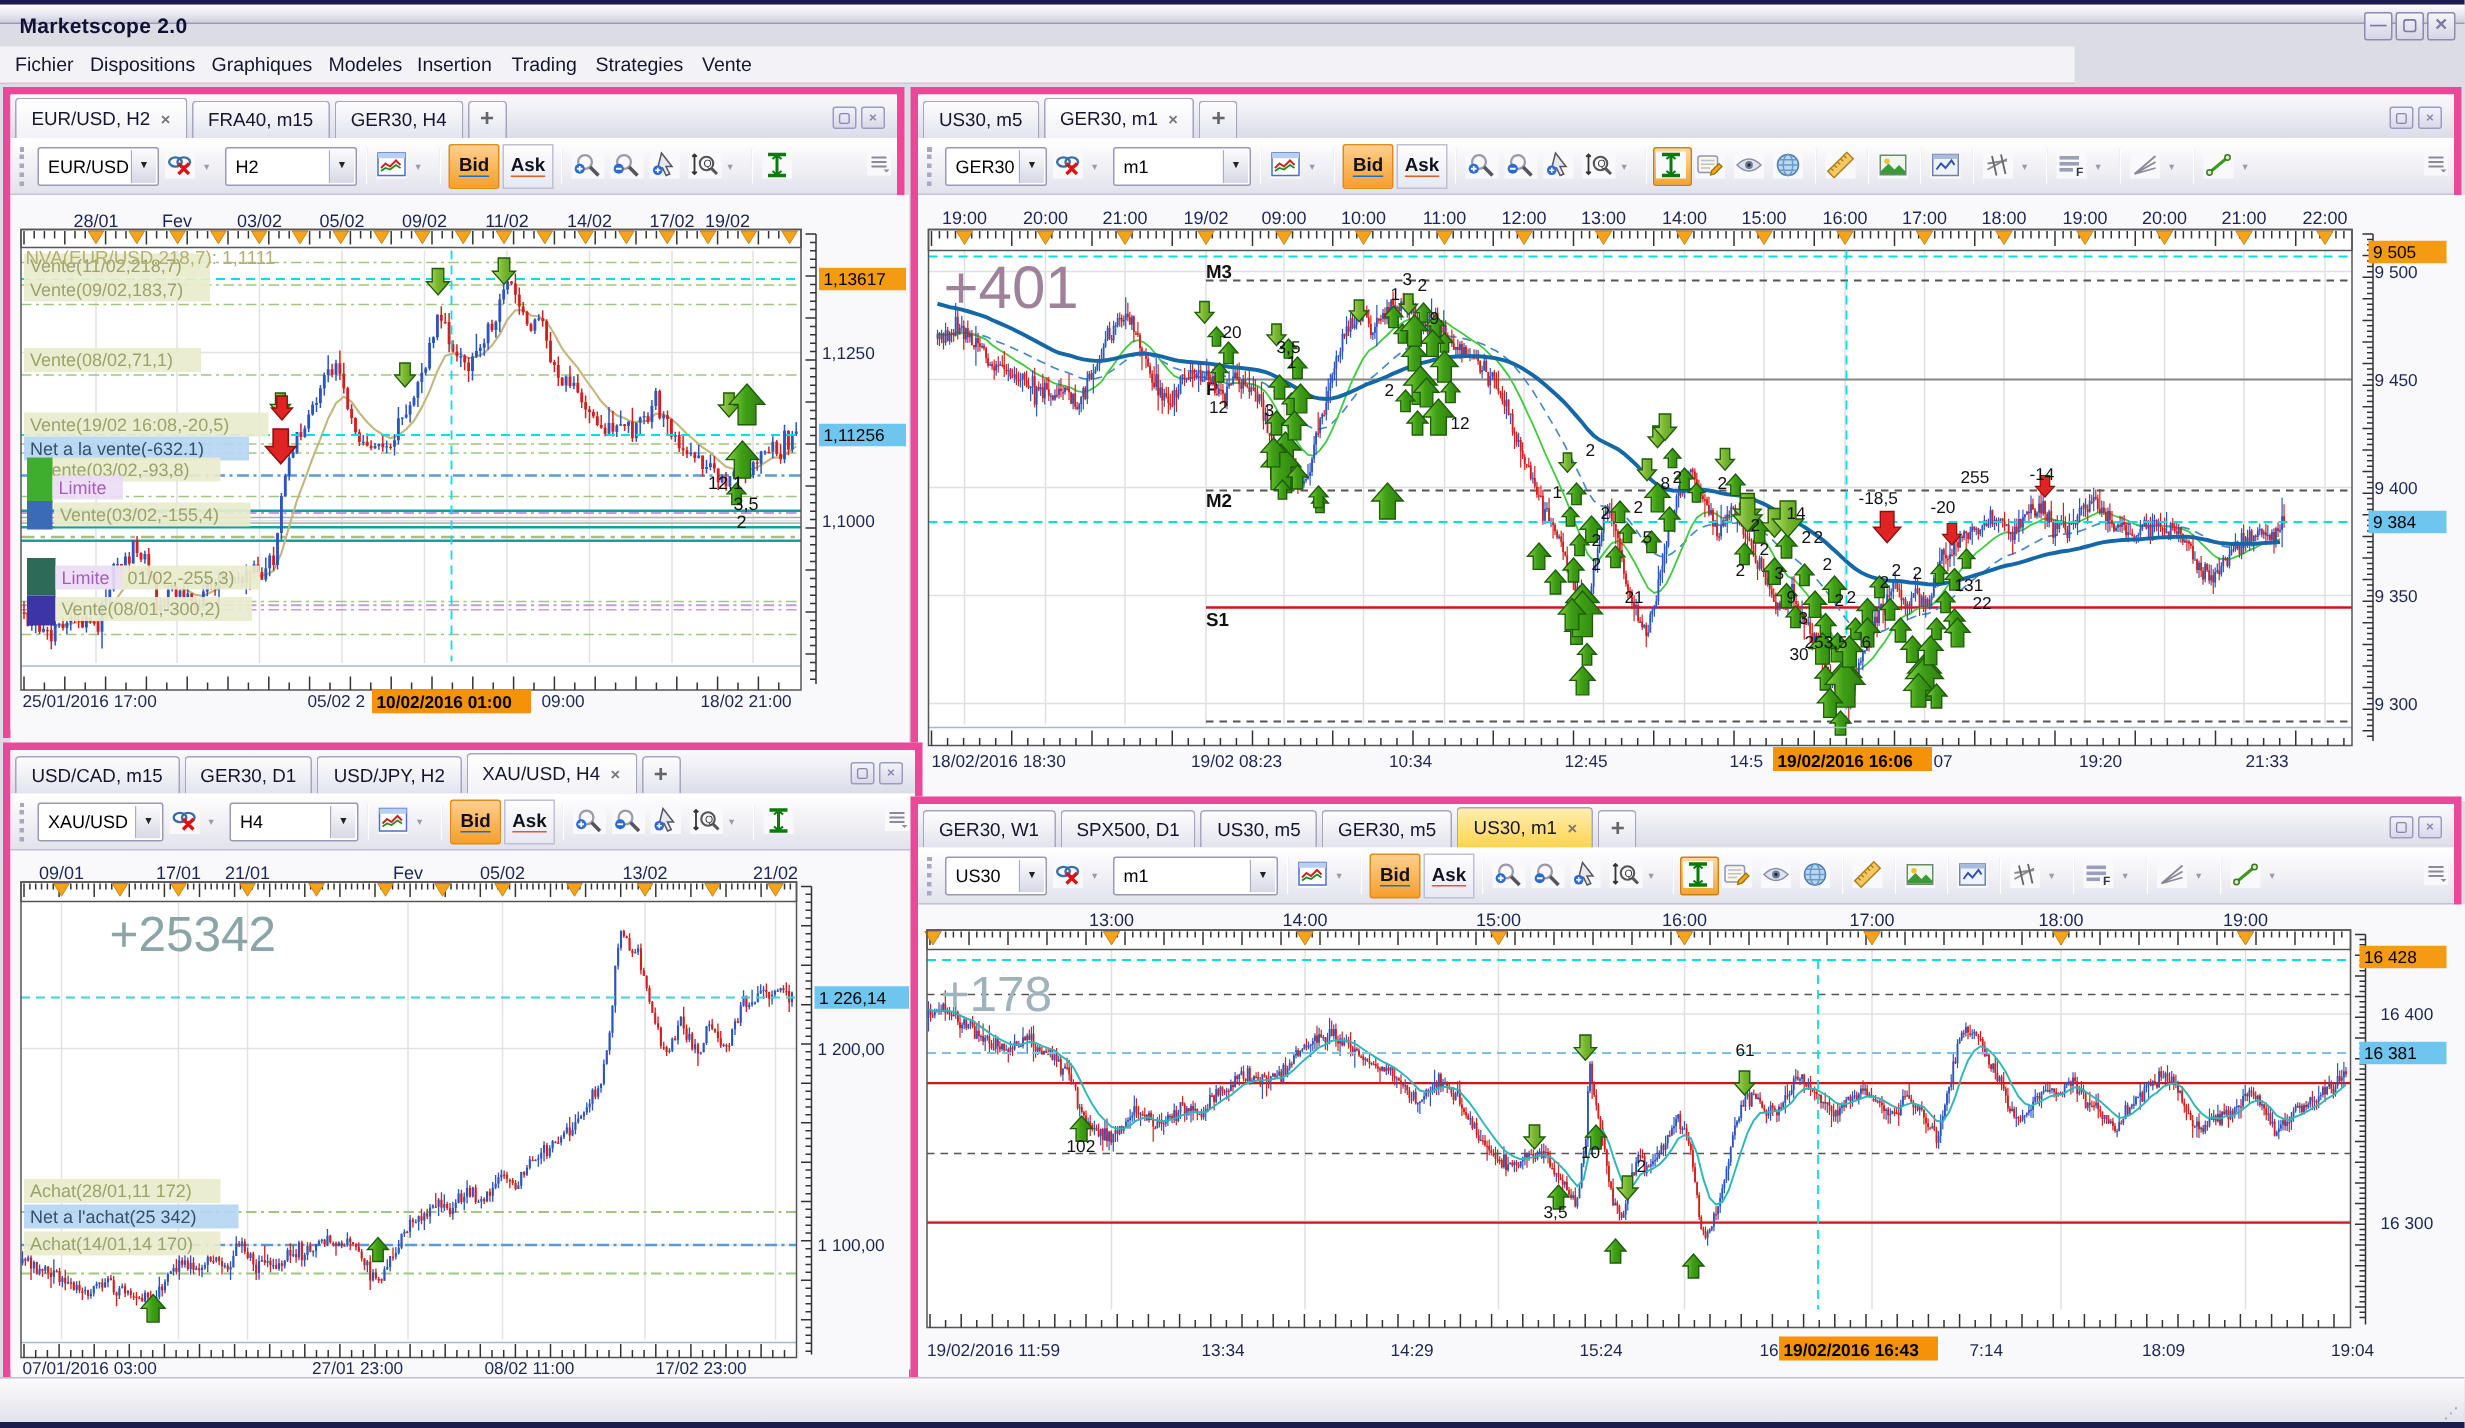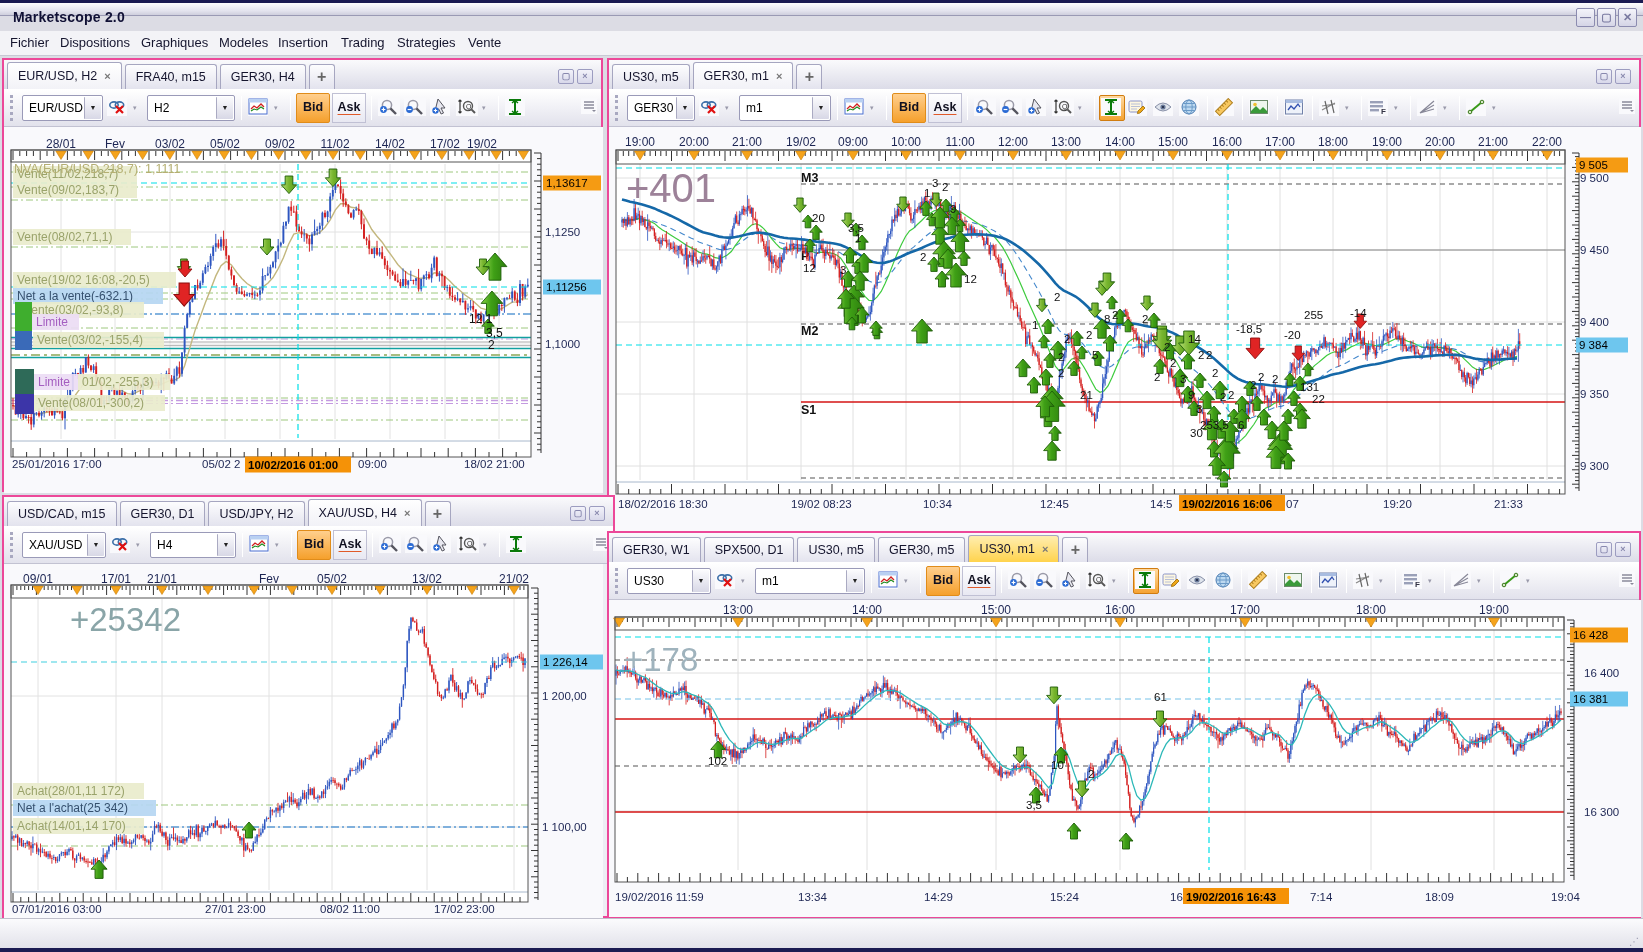--- a/index.html
+++ b/index.html
@@ -1,39 +1,39 @@
 <!DOCTYPE html>
 <html><head><meta charset="utf-8"><style>
 *{margin:0;padding:0;box-sizing:border-box}
 html,body{width:1643px;height:952px;overflow:hidden;font-family:"Liberation Sans",sans-serif;background:#dcdce4}
 .title{position:absolute;left:0;top:0;width:1643px;height:16px;background:linear-gradient(#fefefe,#e6e6f0 60%,#cfcfdd);border-top:3px solid #1b1b52;border-bottom:1px solid #9a9ab4}
 .title b{position:absolute;left:13px;top:6px;font-size:14px;color:#101035;letter-spacing:0.2px}
 .wbtn{position:absolute;top:5px;width:19px;height:19px;background:linear-gradient(#f4f4fa,#d5d5e6);border:1px solid #8c8cb0;border-radius:2px;color:#7a7aa0;font-size:11px;text-align:center;line-height:17px;font-weight:bold}
-.menu{position:absolute;left:0;top:31px;width:1643px;height:25px;background:#f3f3f7;border-bottom:1px solid #c8c8d4}
+.menu{position:absolute;left:0;top:31px;width:1383px;height:25px;background:#f3f3f7;border-bottom:1px solid #c8c8d4}
 .menu span{position:absolute;top:4px;font-size:13px;color:#15152e}
-.panel{position:absolute;background:#eeeef4;border:2px solid #ec4899;box-shadow:inset 1px 1px 0 #fdfdff}
+.panel{position:absolute;background:#eeeef4;border:5px solid #ec4899;box-shadow:inset 1px 1px 0 #fdfdff}
 .tabbar{position:relative;height:29px;background:linear-gradient(#fafafc,#dcdce8);width:100%}
 .tab{position:relative;float:left;height:25px;margin:4px 0 0 3px;padding:0 10px;background:linear-gradient(#fdfdfe,#e3e3ee);border:1px solid #a6a6c0;border-bottom:none;border-radius:3px 3px 0 0;font-size:12.5px;color:#15152e;line-height:24px}
 .tab.act{background:linear-gradient(#ffffff,#f2f2f7);height:27px;margin-top:2px;line-height:27px;z-index:2}
 .tab.yel{background:linear-gradient(#ffeeb0,#ffd34d)}
 .tab.plus{width:26px;text-align:center;padding:0;color:#666;font-size:16px;font-weight:bold}
 .tc{margin-left:7px;color:#777;font-weight:bold;font-size:11px}
 .pbtns{position:absolute;right:8px;top:5px}
 .pb{display:inline-block;width:16px;height:15px;background:linear-gradient(#f2f2fa,#d8d8ea);border:1px solid #9c9cc0;border-radius:2px;color:#8888ae;font-size:9px;text-align:center;line-height:13px;margin-left:3px;font-weight:bold}
 .tbar{position:relative;height:38px;background:linear-gradient(#ffffff,#e2e2ec);border-top:1px solid #fff;border-bottom:1px solid #c2c2d2;padding:3px 0 0 4px;white-space:nowrap}
 .tbar>*{vertical-align:middle}
 .grip{display:inline-block;width:7px;height:26px;border-left:3px dotted #a8a8c0;margin:0 3px 0 2px}
 .combo{display:inline-block;height:26px;background:#fff;border:1px solid #9a9ab8;border-radius:2px;position:relative;margin:0 2px}
 .cbt{position:absolute;left:6px;top:5px;font-size:12px;color:#000}
 .cbb{position:absolute;right:1px;top:1px;width:17px;height:22px;background:linear-gradient(#fbfbfd,#d8d8e6);border-left:1px solid #aaaac2;font-size:7px;color:#222;text-align:center;line-height:22px;border-radius:1px}
 .sep{display:inline-block;width:1px;height:24px;background:#c4c4d4;border-right:1px solid #fff;margin:0 4px}
 .dd{display:inline-block;font-size:7px;color:#99a;margin:0 2px;width:10px}
 .ic{display:inline-block;width:26px;height:26px;padding:3px 2px;border-radius:2px}
 .ic.sel{background:linear-gradient(#ffd9a0,#f5a333);border:1px solid #d07c10;padding:2px 1px}
-.bid{display:inline-block;width:34px;height:30px;background:linear-gradient(#ffcf8e,#f5a02c);border:1px solid #e08c1a;border-radius:2px;font-size:12.5px;font-weight:bold;color:#101020;text-align:center;line-height:26px;text-decoration-color:#1a6cd0;text-underline-offset:3px;margin:0 1px}
+.bid{display:inline-block;width:34px;height:30px;background:linear-gradient(#ffcf8e,#f5a02c);border:1px solid #e08c1a;border-radius:2px;font-size:12.5px;font-weight:bold;color:#101020;text-align:center;line-height:26px;text-decoration:underline;text-decoration-color:#1a6cd0;text-underline-offset:3px;margin:0 1px}
 .ask{display:inline-block;width:34px;height:30px;background:linear-gradient(#fefeff,#e8e8f2);border:1px solid #c0c0d4;border-radius:0;font-size:12.5px;font-weight:bold;color:#101020;text-align:center;line-height:26px;text-decoration:underline;text-decoration-color:#e05a2a;text-underline-offset:3px;margin:0 1px}
 .tbend{position:absolute;right:4px;top:8px}
 .status{position:absolute;left:0;top:918px;width:1643px;height:30px;background:linear-gradient(#fbfbfd,#e2e2ea);border-top:1px solid #c0c0cc}
 .grip2{position:absolute;right:4px;top:936px;color:#9a9ab0;font-size:10px}
 .bbar{position:absolute;left:0;top:948px;width:1643px;height:4px;background:#1b1b52}
 svg{display:block;background:#f9f9fc}
 </style></head><body>
 <div class="title">
     <b>Marketscope 2.0</b>
     <span class="wbtn" style="right:48px">—</span>
@@ -746,21 +746,21 @@
 <div class="panel" style="left:607px;top:531px;width:1034px;height:387px">
     <div class="tabbar">
       <div class="tab"><span class="tx">GER30, W1</span></div>
       <div class="tab"><span class="tx">SPX500, D1</span></div>
       <div class="tab"><span class="tx">US30, m5</span></div>
       <div class="tab"><span class="tx">GER30, m5</span></div>
       <div class="tab act yel"><span class="tx">US30, m1</span><span class="tc">×</span></div>
       <div class="tab plus">+</div>
       <span class="pbtns"><span class="pb">▢</span><span class="pb">×</span></span>
     </div>
-    <div class="tbar"><span class="grip"></span><span class="combo" style="width:84px"><span class="cbt">US30</span><span class="cbb">▼</span></span><span class="ic"><svg width="20" height="18" viewBox="0 0 20 18">
+    <div class="tbar"><span class="grip"></span><span class="combo" style="width:68px"><span class="cbt">US30</span><span class="cbb">▼</span></span><span class="ic"><svg width="20" height="18" viewBox="0 0 20 18">
           <g fill="none" stroke="#3a6ea8" stroke-width="1.6">
             <ellipse cx="7" cy="7" rx="4.2" ry="3.1"></ellipse>
             <ellipse cx="12.5" cy="7" rx="4.2" ry="3.1"></ellipse>
           </g>
           <path d="M9 8l7 7M16 8l-7 7" stroke="#e01010" stroke-width="2.2"></path>
         </svg></span><span class="dd">▾</span><span class="combo" style="width:110px"><span class="cbt">m1</span><span class="cbb">▼</span></span><span class="sep"></span><span class="ic"><svg width="20" height="18" viewBox="0 0 20 18">
           <rect x="1" y="1" width="18" height="15" fill="#fff" stroke="#4a6fd0"></rect>
           <rect x="1" y="1" width="18" height="3.5" fill="#b9d0f2"></rect>
           <path d="M3 11l3-3 3 2 4-4 3 3" stroke="#d02020" stroke-width="1.3" fill="none"></path>
           <path d="M3 13l3-2 3 1 4-3 3 2" stroke="#1a8a1a" stroke-width="1.1" fill="none"></path>

